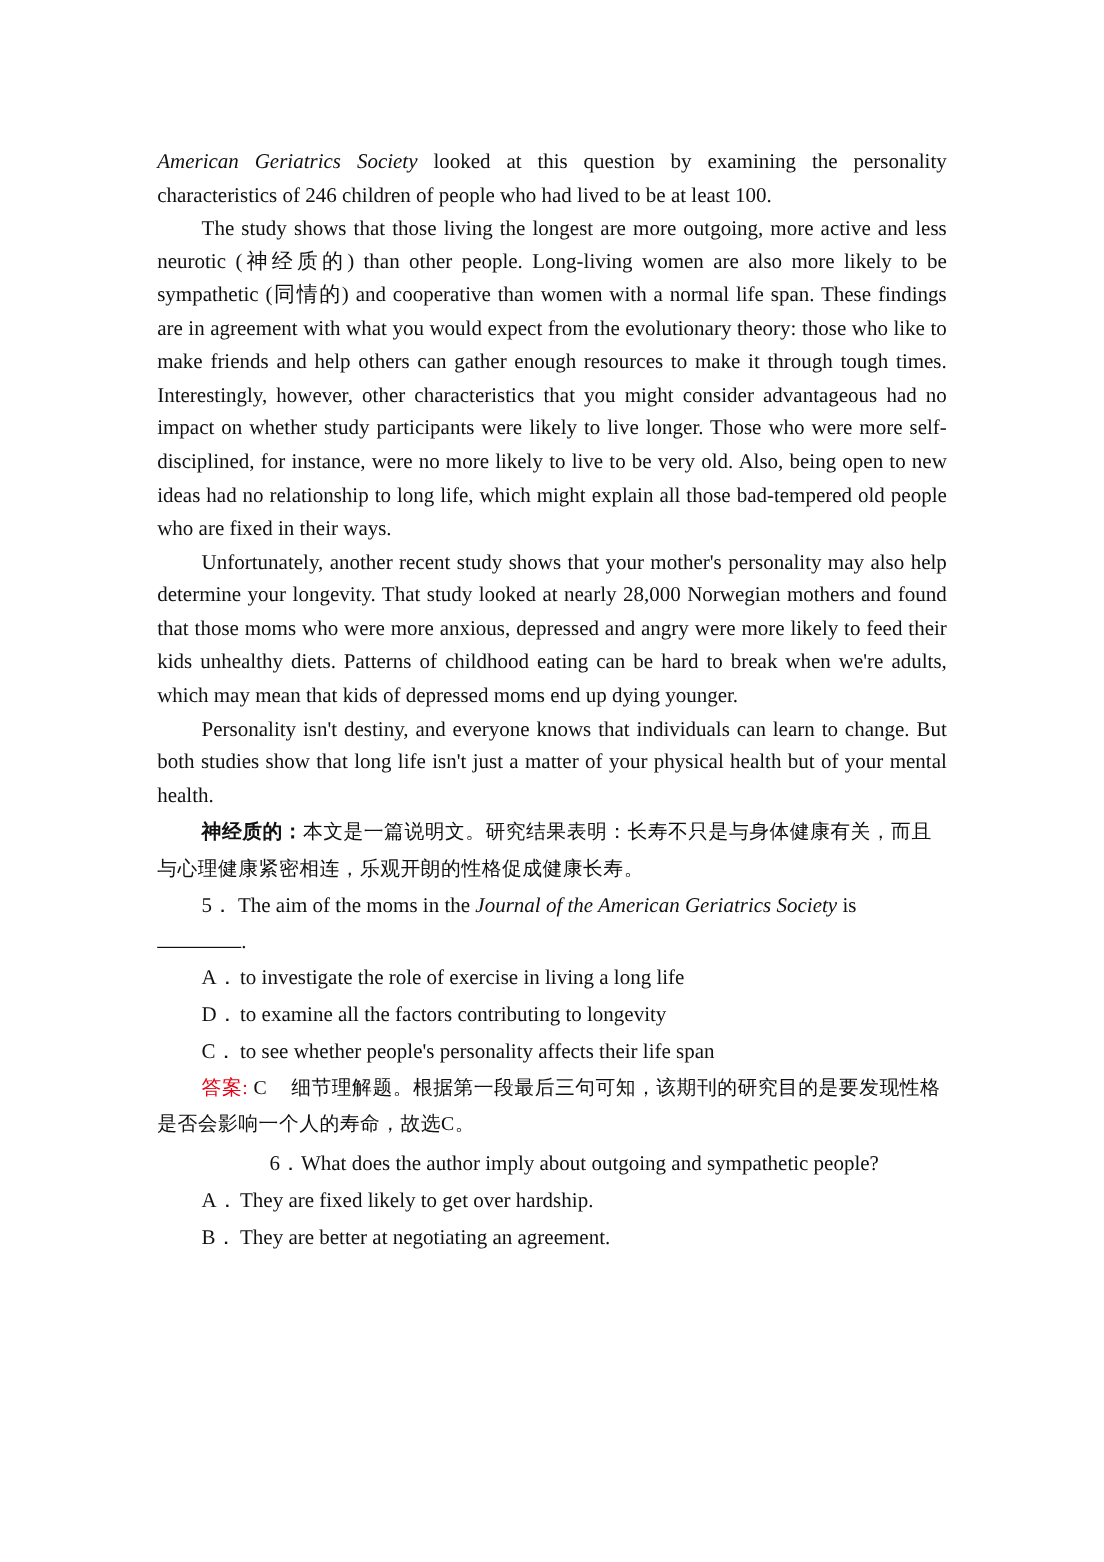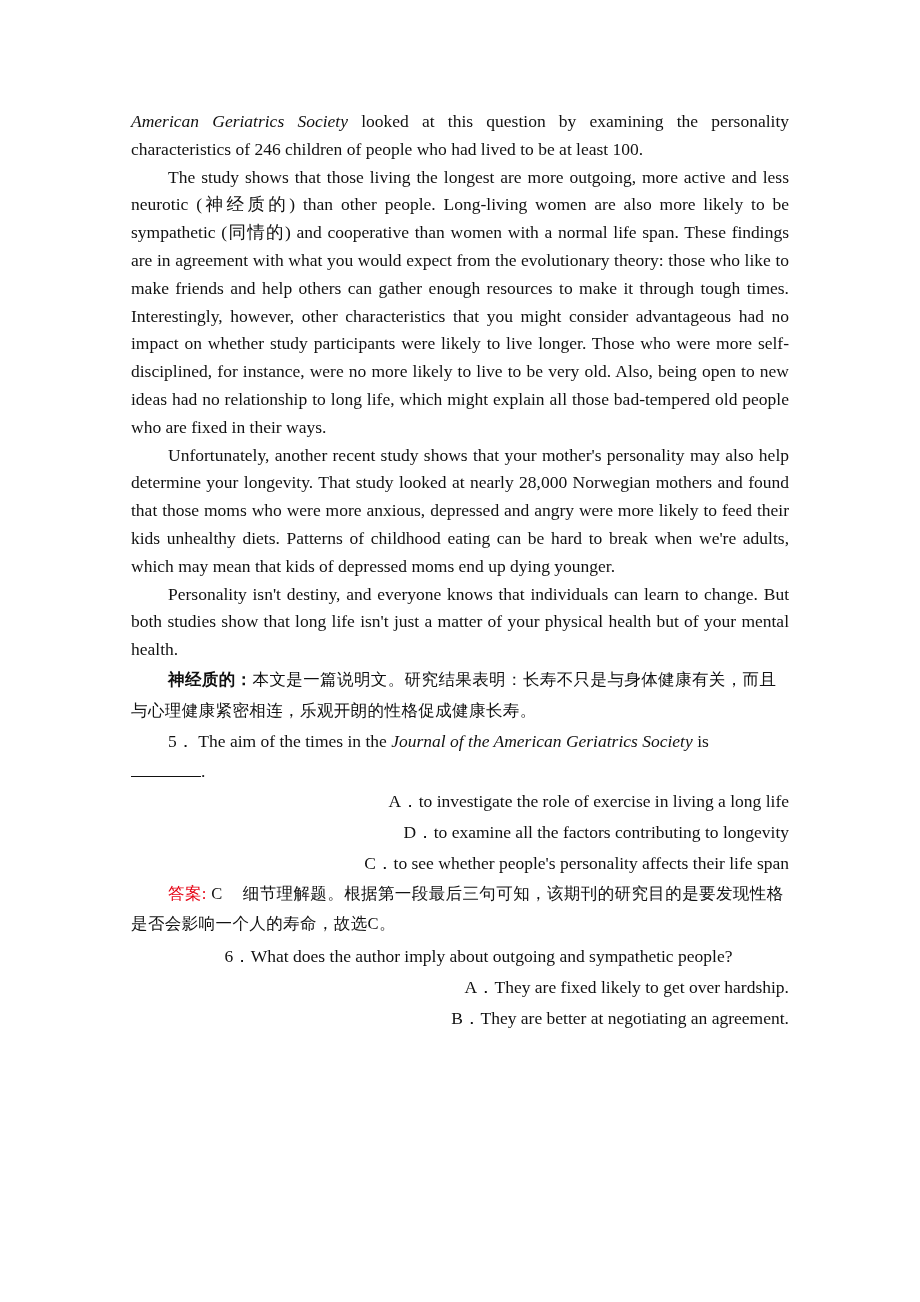--- a/index.html
+++ b/index.html
@@ -1,29 +1,29 @@
 <!DOCTYPE html>
 <html><head>
 <meta charset="utf-8">
 <style>
   html, body { margin: 0; padding: 0; background: #ffffff; }
   body { width: 920px; height: 1302px; position: relative; overflow: hidden; }
   .page {
-    position: absolute; left: 131px; top: 108px; width: 658px;
+    position: absolute; left: 131px; top: 121px; width: 658px;
     font-family: "Liberation Serif", "DejaVu Serif", serif;
     font-size: 17.5px; color: #111; line-height: 27.8px;
   }
   .p { text-align: justify; text-align-last: left; margin: 0; }
   .indent { text-indent: 37px; }
   .it { font-style: italic; }
   .guide { text-indent: 37px; margin: 0; font-size: 16.5px; letter-spacing: 0.4px; line-height: 31px; }
   .guide .label { font-weight: bold; }
   .qstem { margin: 0; text-indent: 37px; text-align: justify; line-height: 30px; }
   .blank { display: inline-block; width: 70px; border-bottom: 1px solid #111; height: 18px; vertical-align: baseline; }
-  .opt { margin: 0; padding-left: 37px; line-height: 31px; text-align: right; }
+  .opt { margin: 0; padding-left: 37px; line-height: 31px; }
   .opt .letter { display: inline-block; width: 32px; }
   .answer { margin: 0; text-indent: 37px; font-size: 16.5px; letter-spacing: 0.4px; line-height: 30px; }
   .answer .label { color: #e60012; }
   .answer .key { margin-right: 20px; }
   .q6 { margin: 2px 0 0 0; padding-left: 37px; line-height: 31px; text-align: center; }
 </style>
 </head>
 <body>
 
 <div class="page">
@@ -32,21 +32,21 @@
 
   <p class="p indent">The study shows that those living the longest are more outgoing, more active and less neurotic (神经质的) than other people. Long-living women are also more likely to be sympathetic (同情的) and cooperative than women with a normal life span. These findings are in agreement with what you would expect from the evolutionary theory: those who like to make friends and help others can gather enough resources to make it through tough times. Interestingly, however, other characteristics that you might consider advantageous had no impact on whether study participants were likely to live longer. Those who were more self-disciplined, for instance, were no more likely to live to be very old. Also, being open to new ideas had no relationship to long life, which might explain all those bad-tempered old people who are fixed in their ways.</p>
 
 
   <p class="p indent">Unfortunately, another recent study shows that your mother's personality may also help determine your longevity. That study looked at nearly 28,000 Norwegian mothers and found that those moms who were more anxious, depressed and angry were more likely to feed their kids unhealthy diets. Patterns of childhood eating can be hard to break when we're adults, which may mean that kids of depressed moms end up dying younger.</p>
 
   <p class="p indent">Personality isn't destiny, and everyone knows that individuals can learn to change. But both studies show that long life isn't just a matter of your physical health but of your mental health.</p>
 
   <p class="guide"><span class="label">神经质的：</span><span>本文是一篇说明文。研究结果表明：长寿不只是与身体健康有关，而且与心理健康紧密相连，乐观开朗的性格促成健康长寿。</span></p>
 
-  <p class="qstem"><span>5．</span> <span>The aim of the times in the </span><span class="it">Journal of the American Geriatrics Society</span><span> is</span><br><span class="blank"></span><span>.</span></p>
+  <p class="qstem"><span>5．</span> <span>The aim of the moms in the </span><span class="it">Journal of the American Geriatrics Society</span><span> is</span><br><span class="blank"></span><span>.</span></p>
 
   <div>
     <p class="opt"><span class="letter">A．</span><span>to investigate the role of exercise in living a long life</span></p>
     <p class="opt"><span class="letter">D．</span><span>to examine all the factors contributing to longevity</span></p>
     <p class="opt"><span class="letter">C．</span><span>to see whether people's personality affects their life span</span></p>
   </div>
 
   <p class="answer"><span class="label">答案:</span><span class="key"> C</span><span>细节理解题。根据第一段最后三句可知，该期刊的研究目的是要发现性格是否会影响一个人的寿命，故选C。</span></p>
 
   <p class="q6"><span>6．</span><span>What does the author imply about outgoing and sympathetic people?</span></p>

